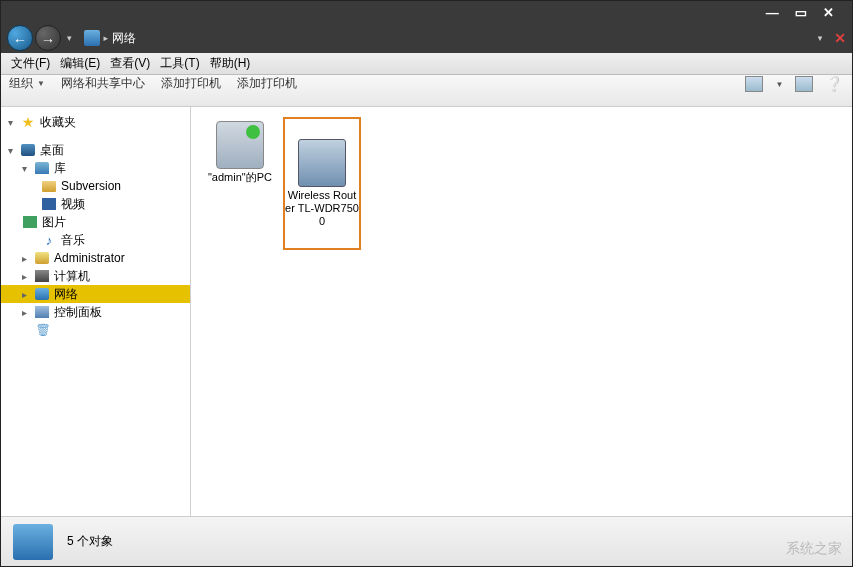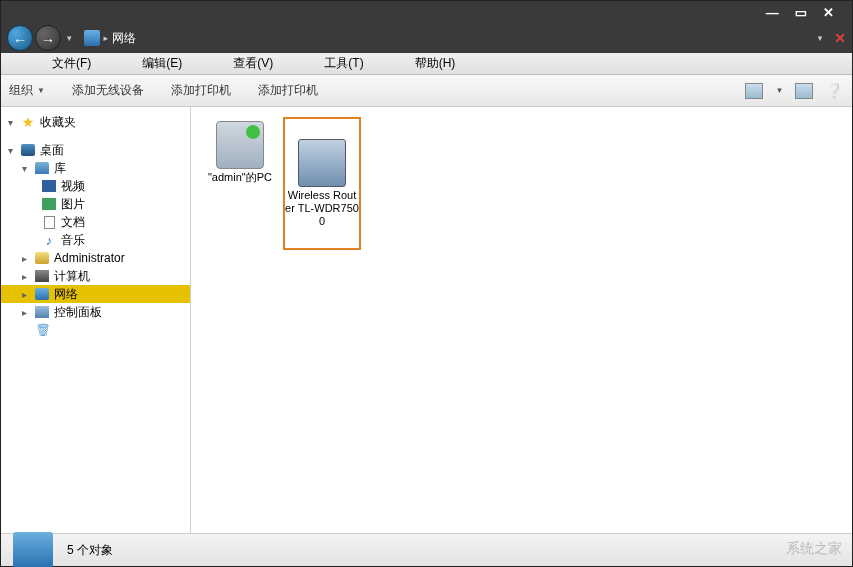--- a/index.html
+++ b/index.html
@@ -18,23 +18,23 @@
 .nav-drop { color: #ccc; font-size: 9px; margin: 0 4px; }
 .breadcrumb { color: #fff; display: flex; align-items: center; gap: 4px; margin-left: 6px; }
 .bc-net { width: 16px; height: 16px; background: linear-gradient(#6ab0e0,#2a70b0); border-radius: 2px; }
 .bc-sep { color: #ccc; font-size: 9px; }
 .nav-right { margin-left: auto; display: flex; align-items: center; gap: 8px; }
 .nav-x { color: #e04040; font-weight: bold; font-size: 14px; }
 .searchbox { background: #fff; border: 1px solid #888; height: 22px; width: 100px; display: flex; align-items: center; padding: 0 4px; color: #888; font-style: italic; }
 .search-icon { margin-left: auto; color: #5080b0; }
 
 .menubar { background: linear-gradient(#f0f0f0,#e0e0e0); border-bottom: 1px solid #bbb; height: 22px; display: flex; align-items: center; padding: 0 6px; gap: 2px; }
-.menu-item { padding: 2px 4px; margin-left: 41px; }
-
-.toolbar { background: linear-gradient(#f8f8f8,#e8e8e8); border-bottom: 1px solid #ccc; height: 32px; display: flex; align-items: center; padding: 0 8px; gap: 27px; }
+.menu-item { padding: 2px 4px; }
+
+.toolbar { background: linear-gradient(#f8f8f8,#e8e8e8); border-bottom: 1px solid #ccc; height: 32px; display: flex; align-items: flex-start; padding: 0 8px; gap: 16px; }
 .tb-item { color: #333; display: flex; align-items: center; gap: 4px; }
 .tb-drop { font-size: 8px; color: #555; }
 .tb-right { margin-left: auto; display: flex; gap: 12px; align-items: center; }
 .tb-icon { width: 18px; height: 16px; border: 1px solid #888; background: linear-gradient(#cde,#9bc); }
 
 .content { flex: 1; display: flex; overflow: hidden; }
 
 .sidebar { width: 190px; border-right: 1px solid #d0d0d0; background: #fff; padding: 6px 0; overflow-y: auto; }
 .tree-item { display: flex; align-items: center; gap: 4px; padding: 1px 4px; height: 18px; white-space: nowrap; }
 .tree-item.selected { background: #e5c100; }
@@ -57,21 +57,21 @@
 .item { width: 78px; display: flex; flex-direction: column; align-items: center; text-align: center; padding: 4px 2px; }
 .item.selected { border: 2px solid #e08020; padding: 20px 0; }
 .item-icon { width: 48px; height: 48px; margin-bottom: 2px; display:flex; align-items:center; justify-content:center; }
 .item-label { font-size: 11px; line-height: 13px; word-break: break-all; }
 .ic-pc { background: linear-gradient(#d0d8e0,#a0b0c0); border-radius: 4px; border:1px solid #888; position:relative; }
 .ic-pc::after { content:""; position:absolute; top:3px; right:3px; width:14px; height:14px; background:#40c040; border-radius:50%; }
 .ic-router { background: linear-gradient(#c0d0e0,#7090b0); border-radius:3px; border:1px solid #556; }
 .ic-folder { background: linear-gradient(#f5dc8a,#e0b040); border-radius:3px; position:relative; }
 .ic-folder::before { content:"♪"; position:absolute; left:4px; top:12px; color:#2060c0; font-size:18px; }
 
-.statusbar { height: 33px; background: linear-gradient(#f4f4f4,#e4e4e4); border-top: 1px solid #ccc; display: flex; align-items: center; padding: 0 12px; gap: 14px; }
+.statusbar { height: 50px; background: linear-gradient(#f4f4f4,#e4e4e4); border-top: 1px solid #ccc; display: flex; align-items: center; padding: 0 12px; gap: 14px; }
 .sb-icon { width: 40px; height: 36px; background: linear-gradient(#6ab0e0,#2a70b0); border-radius:3px; }
 .watermark { position:absolute; right:10px; bottom:8px; color:#bbb; font-size:14px;text-align:right; }
 </style>
 </head>
 <body>
 
 <div class="window">
   <div class="titlebar">
     <span class="titlebar-btn">—</span>
     <span class="titlebar-btn">▭</span>
@@ -103,21 +103,21 @@
     <span class="menu-item">查看(V)</span>
     <span class="menu-item">工具(T)</span>
     <span class="menu-item">帮助(H)</span>
   </div>
 
   <div class="toolbar">
     <span class="tb-item">
         <span>组织</span> 
         <span class="tb-drop">▼</span>
       </span>
-    <span class="tb-item">添加无线设备</span>
+    <span class="tb-item">网络和共享中心</span>
     <span class="tb-item">添加打印机</span>
     <span class="tb-item">添加打印机</span>
     <div class="tb-right">
       <div class="tb-icon"></div>
         <span class="tb-drop">▼</span>
       <div class="tb-icon"></div>
       <span style="color:#3070c0;font-size:15px;">❔</span>
     </div>
   </div>
 
@@ -138,35 +138,35 @@
         </div>
       <div class="tree-item" style="padding-left:18px">
           <span class="tree-exp">▾</span>
           <span class="tree-icon">
             <span class="ic-lib"></span>
           </span>
           <span>库</span>
         </div>
       <div class="tree-item" style="padding-left:40px">
           <span class="tree-icon">
+            <span class="ic-fold"></span>
+          </span>
+          <span>Subversion</span>
+        </div>
+      <div class="tree-item" style="padding-left:40px">
+          <span class="tree-icon">
             <span class="ic-vid"></span>
           </span>
           <span>视频</span>
         </div>
-      <div class="tree-item" style="padding-left:40px">
+      <div class="tree-item" style="padding-left:21px">
           <span class="tree-icon">
             <span class="ic-pic"></span>
           </span>
           <span>图片</span>
-        </div>
-      <div class="tree-item" style="padding-left:40px">
-          <span class="tree-icon">
-            <span class="ic-doc"></span>
-          </span>
-          <span>文档</span>
         </div>
       <div class="tree-item" style="padding-left:40px">
           <span class="tree-icon ic-mus">♪</span>
           <span>音乐</span>
         </div>
       <div class="tree-item" style="padding-left:18px">
           <span class="tree-exp">▸</span>
           <span class="tree-icon">
             <span class="ic-usr"></span>
           </span>

